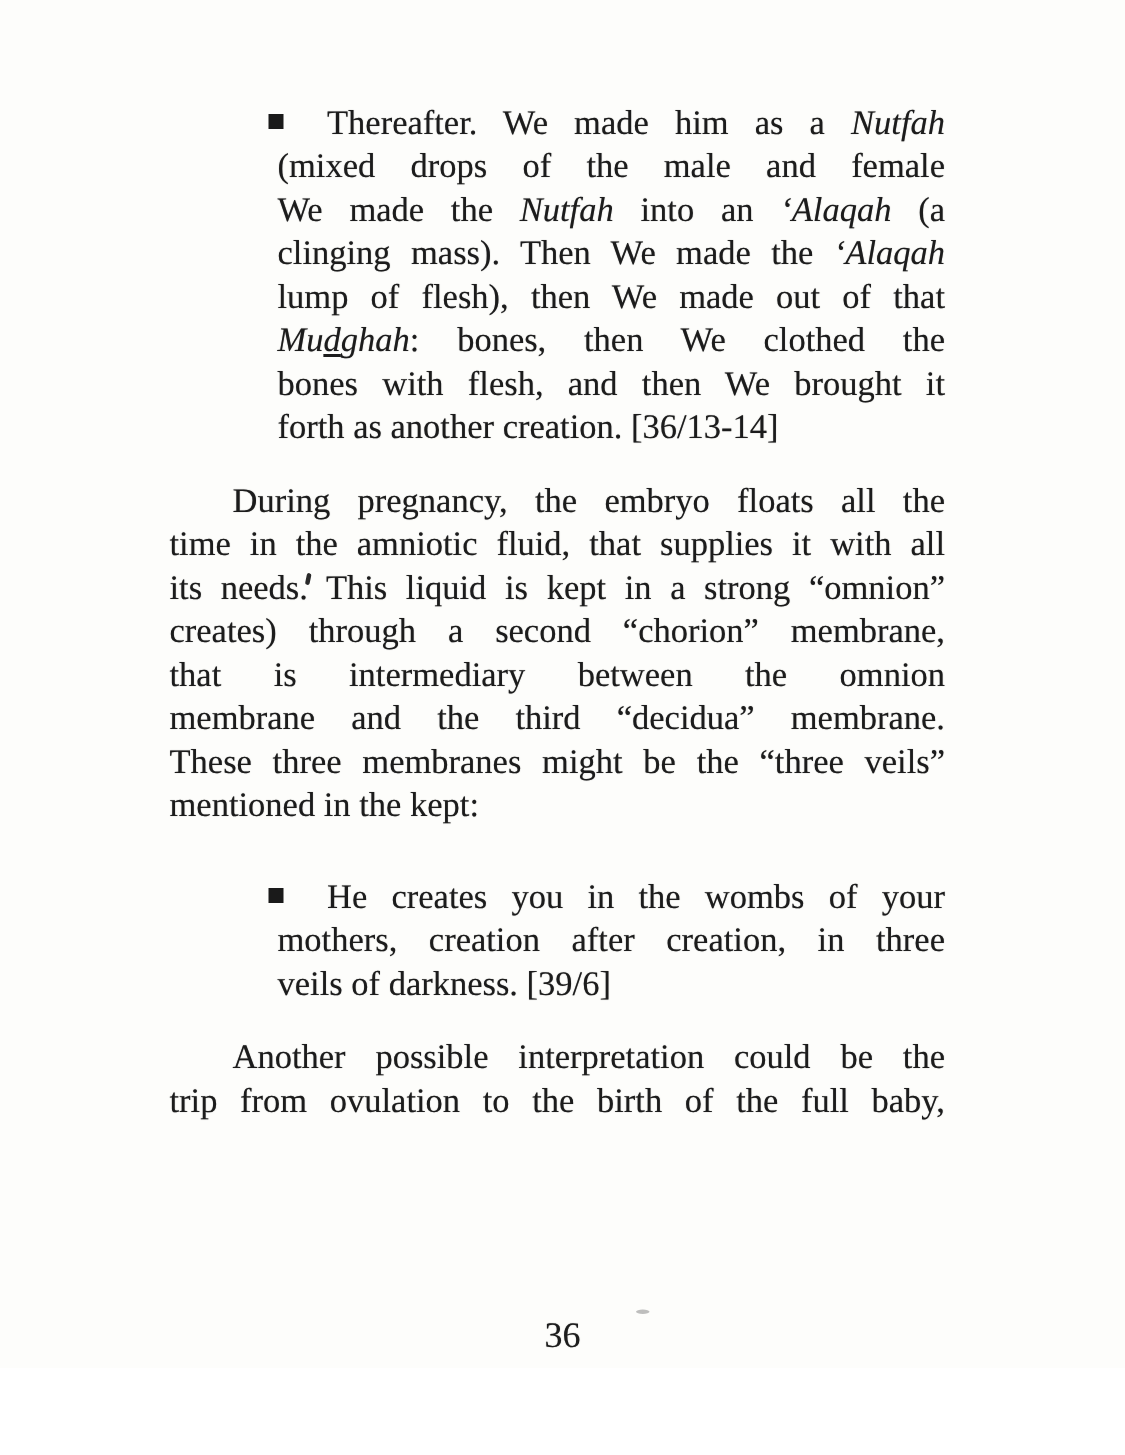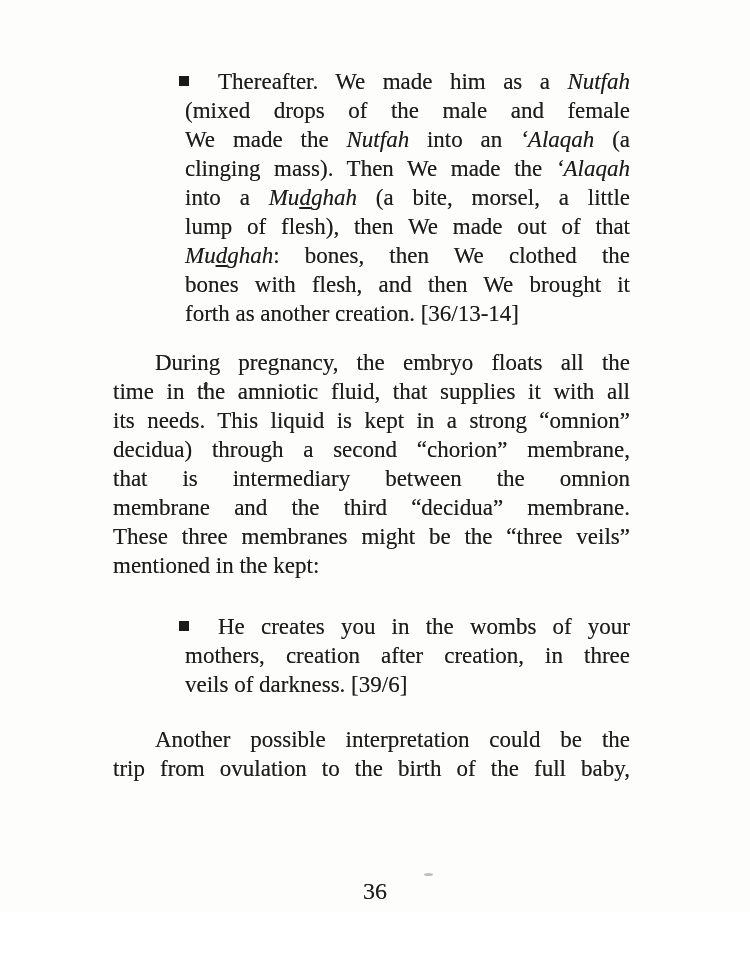--- a/index.html
+++ b/index.html
@@ -18,21 +18,21 @@
   }
   .content {
     position: absolute;
     left: 113px;
     top: 67px;
     width: 517px;
   }
   .block { margin: 0 0 21px 0; }
   .content > .block:nth-child(1) { margin-bottom: 20px; }
   .content > .block:nth-child(2) { margin-bottom: 32px; }
-  .content > .block:nth-child(3) { margin-bottom: 26px; }
+  .content > .block:nth-child(3) { margin-bottom: 20px; }
   .block.quote {
     margin-left: 72px;
     width: 445px;
   }
   .line {
     position: relative;
     font-size: 23px;
     line-height: 29px;
     text-align: justify;
     text-align-last: justify;
@@ -74,31 +74,30 @@
 </head>
 <body>
 
 <div class="page">
   <div class="content">
       <div class="block quote">
         <div class="line bulleted"><span class="bullet"></span><span>Thereafter. We made him as a </span><span class="it">Nutfah</span></div>
         <div class="line"><span>(mixed drops of the male and female</span></div>
         <div class="line"><span>We made the </span><span class="it">Nutfah</span><span> into an </span><span class="it">‘Alaqah</span><span> (a</span></div>
         <div class="line"><span>clinging mass). Then We made the </span><span class="it">‘Alaqah</span></div>
-        <div class="line"><span>into a </span><span class="it">Mu</span><span class="it un">d</span><span class="it">ghah</span><span> (a bite, morsel, a little</span></div>
         <div class="line"><span>lump of flesh), then We made out of that</span></div>
         <div class="line"><span class="it">Mu</span><span class="it un">d</span><span class="it">ghah</span><span>: bones, then We  clothed the</span></div>
         <div class="line"><span>bones with flesh, and then We brought it</span></div>
         <div class="line lastline"><span>forth as another creation. [36/13-14]</span></div>
       </div>
       <div class="block paragraph">
         <div class="line first-indent"><span>During pregnancy, the embryo floats all the</span></div>
         <div class="line"><span>time in the amniotic fluid, that supplies it with all</span></div>
         <div class="line"><span>its needs. This liquid is kept in a strong “omnion”</span></div>
-        <div class="line"><span>decidua) through a second “chorion” membrane,</span></div>
+        <div class="line"><span>creates) through a second “chorion” membrane,</span></div>
         <div class="line"><span>that is intermediary between the omnion</span></div>
         <div class="line"><span>membrane and the third “decidua” membrane.</span></div>
         <div class="line"><span>These three membranes might be the “three veils”</span></div>
         <div class="line lastline"><span>mentioned in the kept:</span></div>
       </div>
       <div class="block quote">
         <div class="line bulleted"><span class="bullet"></span><span>He creates you in the wombs of your</span></div>
         <div class="line"><span>mothers, creation after creation, in three</span></div>
         <div class="line lastline"><span>veils of darkness. [39/6]</span></div>
       </div>

